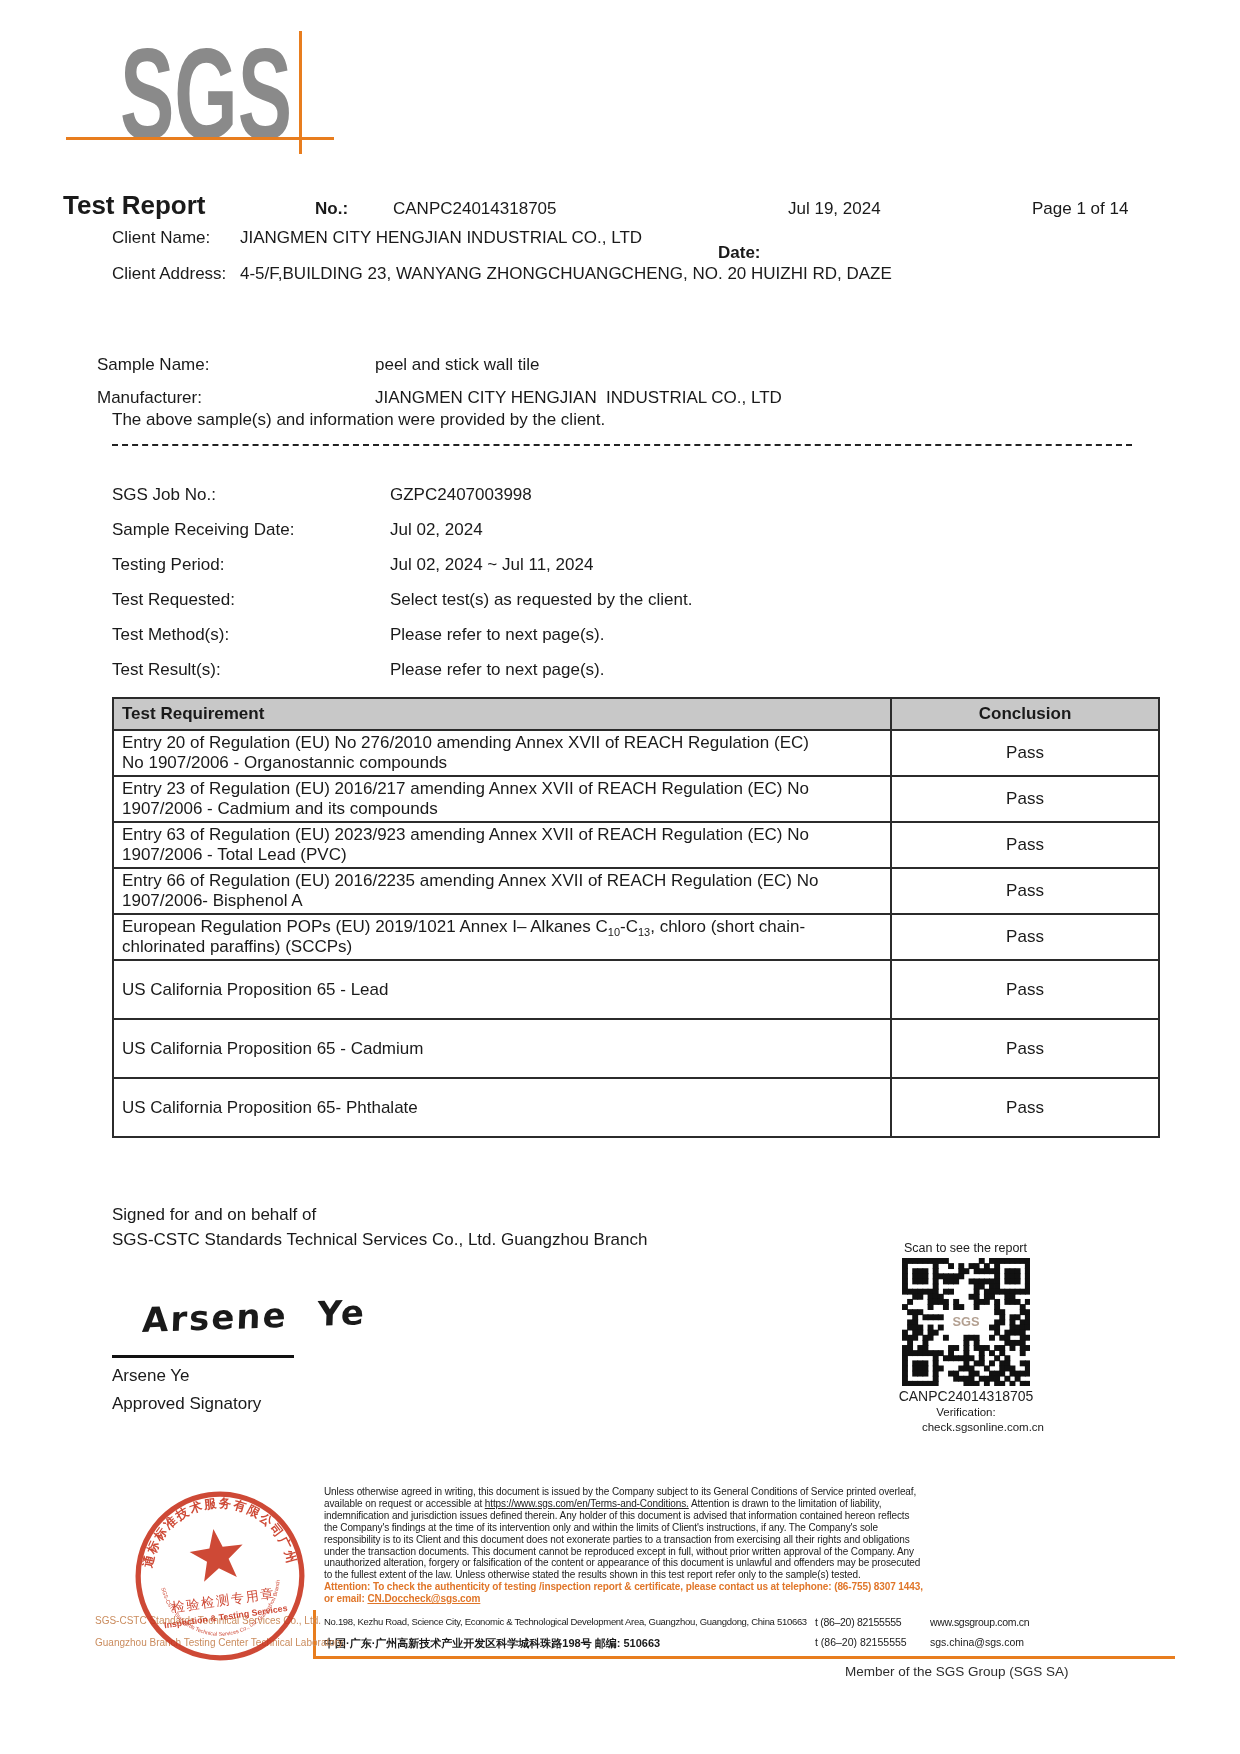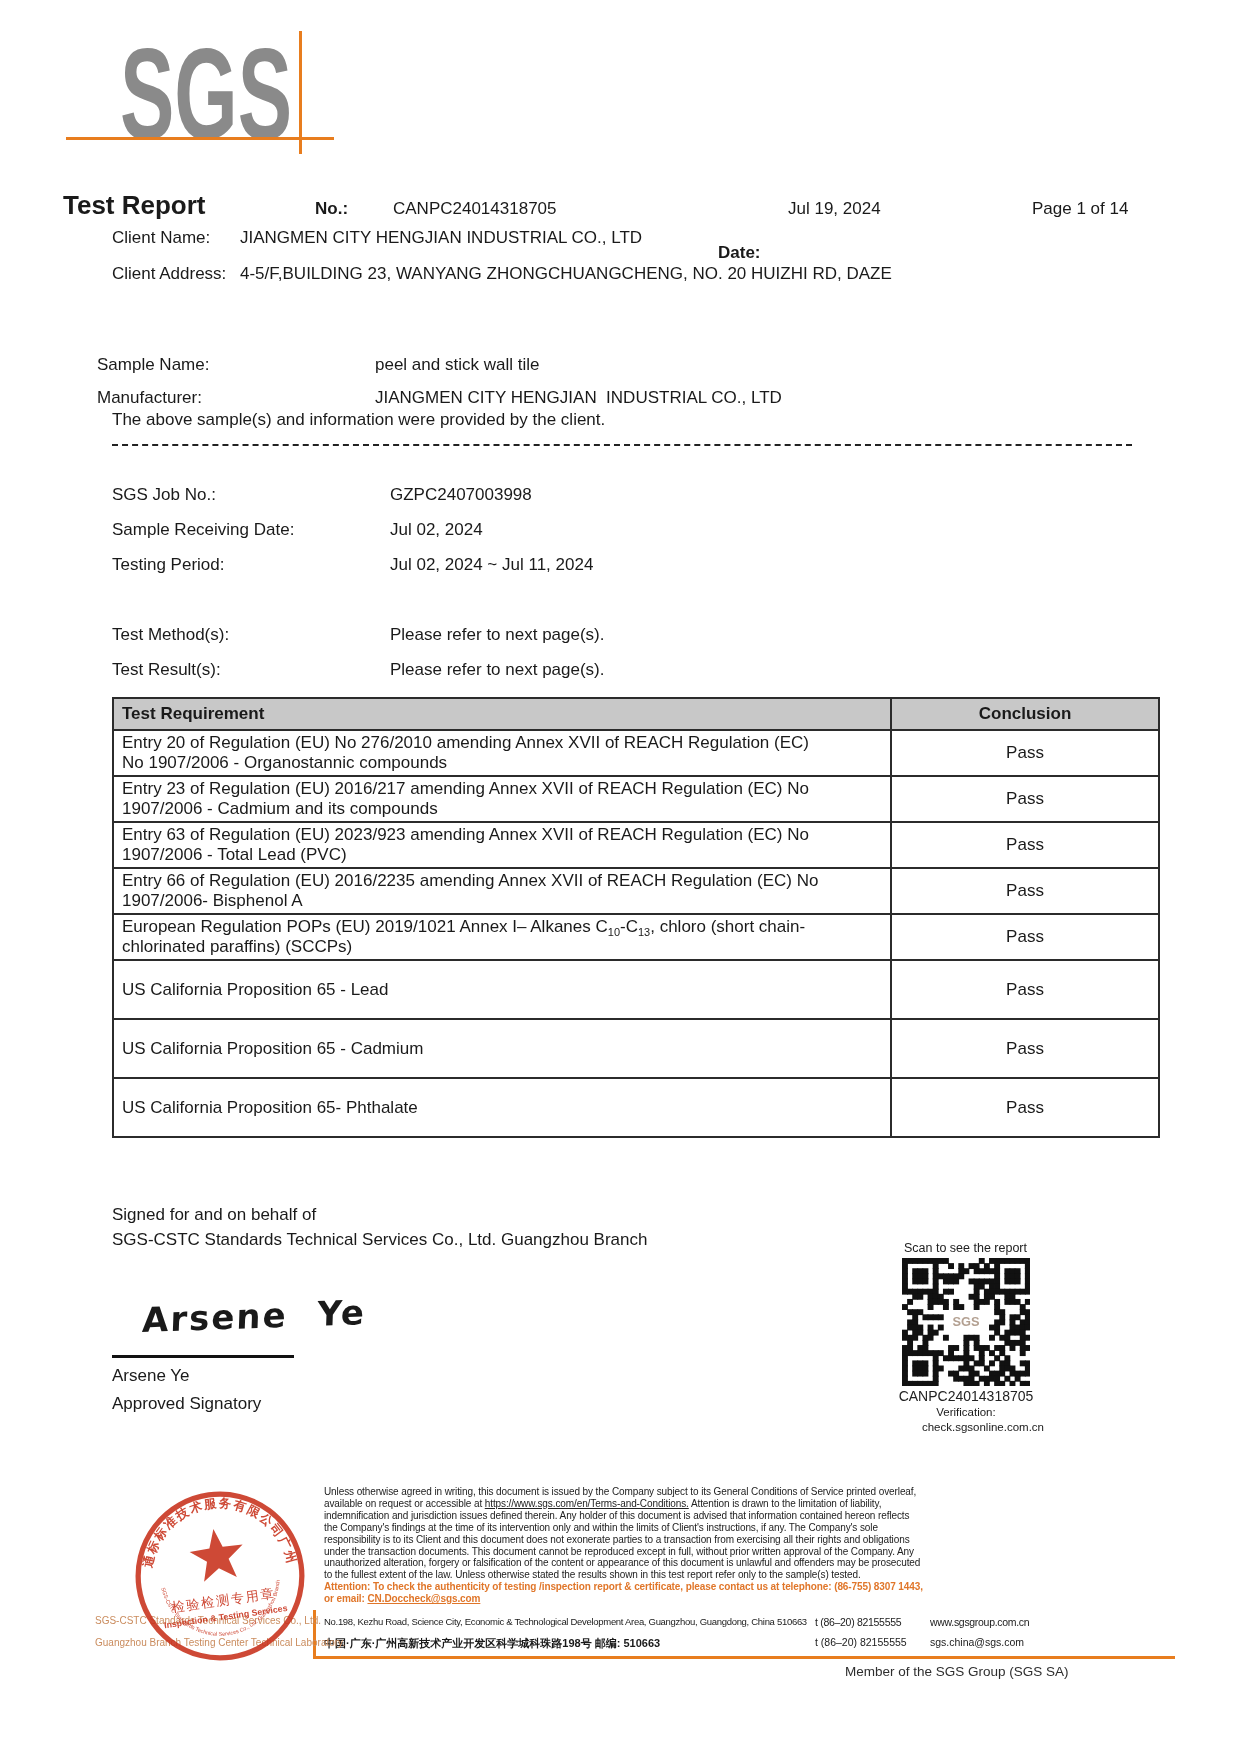--- a/index.html
+++ b/index.html
@@ -87,20 +87,24 @@
         <span class="row-label">SGS Job No.:</span>
         <span class="row-value">GZPC2407003998</span>
       </div>
       <div class="info-row" style="top: 35px;">
         <span class="row-label">Sample Receiving Date:</span>
         <span class="row-value">Jul 02, 2024</span>
       </div>
       <div class="info-row" style="top: 70px;">
         <span class="row-label">Testing Period:</span>
         <span class="row-value">Jul 02, 2024 ~ Jul 11, 2024</span>
+      </div>
+      <div class="info-row" style="top: 105px;">
+        <span class="row-label">Test Requested:</span>
+        <span class="row-value">Select test(s) as requested by the client.</span>
       </div>
       <div class="info-row" style="top: 140px;">
         <span class="row-label">Test Method(s):</span>
         <span class="row-value">Please refer to next page(s).</span>
       </div>
       <div class="info-row" style="top: 175px;">
         <span class="row-label">Test Result(s):</span>
         <span class="row-value">Please refer to next page(s).</span>
       </div>
     </div>

